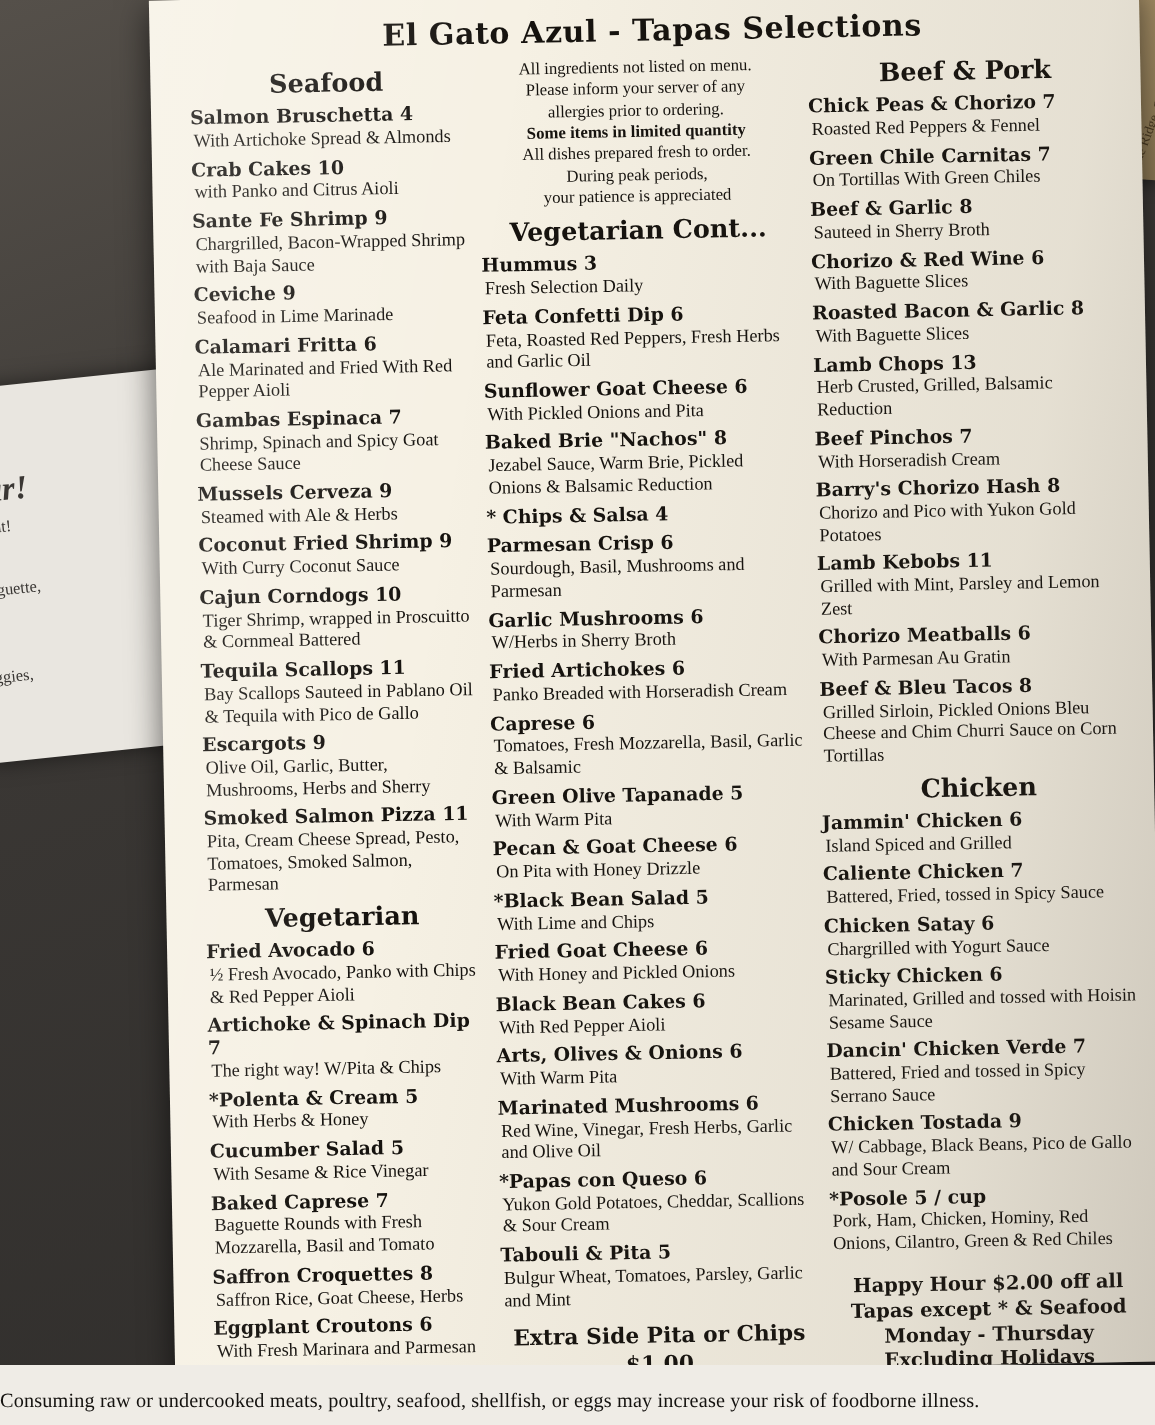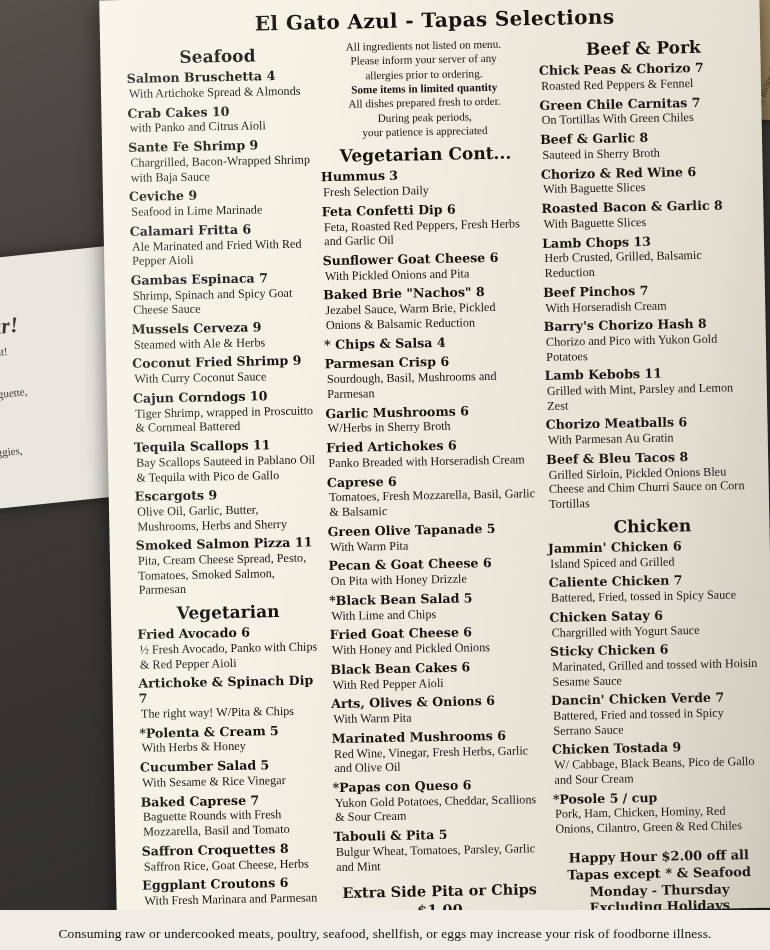--- a/index.html
+++ b/index.html
@@ -76,21 +76,21 @@
     bottom: 0;
     width: 770px;
     height: 40px;
     background: #efece6;
   }
   .disclaimer {
     position: absolute;
     left: 0;
     bottom: 8px;
     width: 770px;
-    text-align: center;
+    text-align: left;
     font-family: "Liberation Serif", serif;
     font-size: 13.5px;
     color: #14120f;
     letter-spacing: .1px;
   }
 
   
   #menu {
     position: absolute;
     left: 108px;

